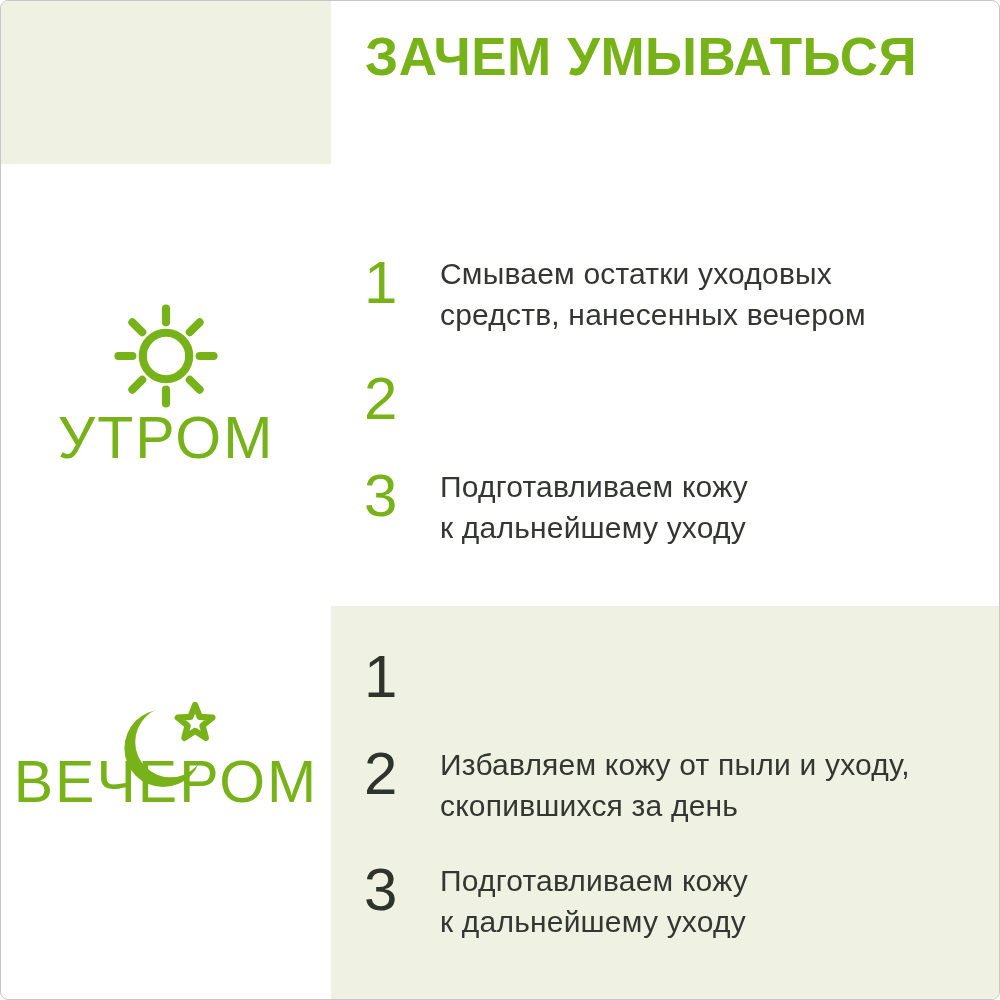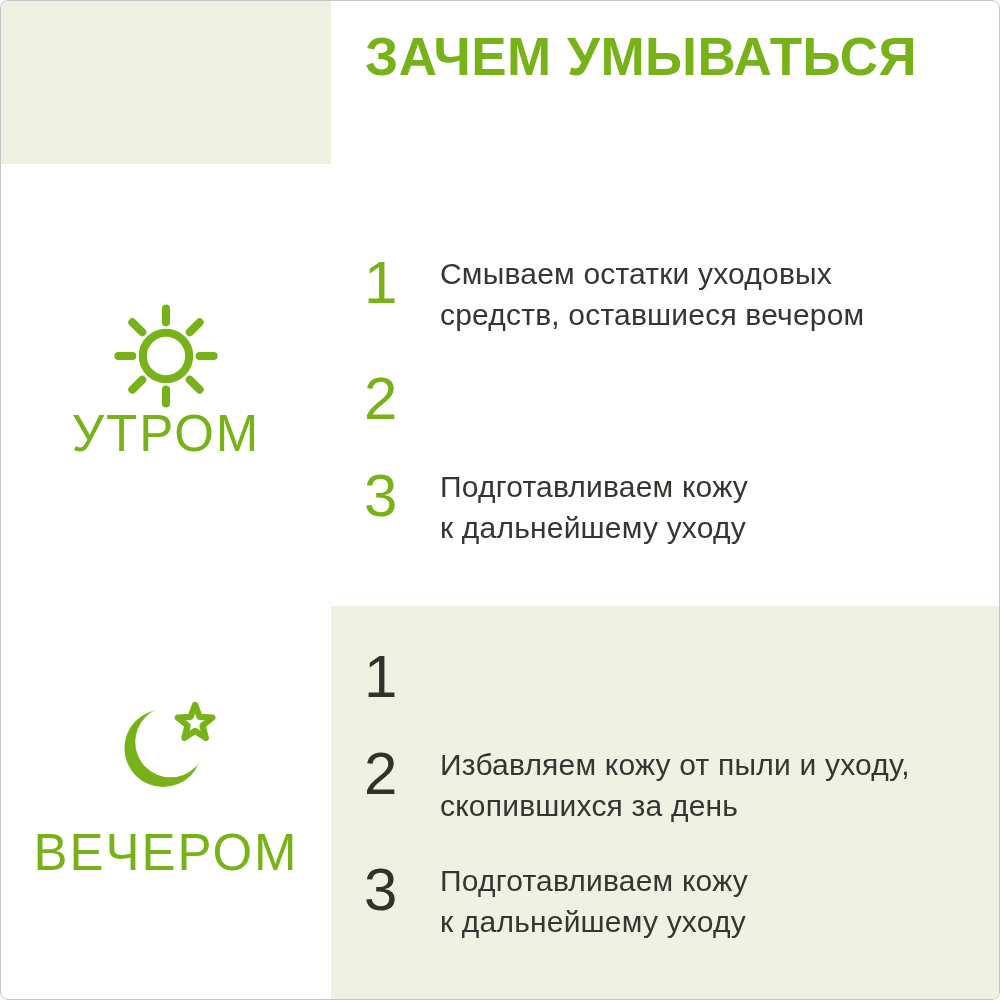--- a/index.html
+++ b/index.html
@@ -36,26 +36,26 @@
   .title-line2{
     color:var(--green);
     font-size:52px;font-weight:400;
     letter-spacing:0.5px;line-height:58px;
     white-space:nowrap;
   }
   .side-label{
     position:absolute;left:0;width:330px;
     text-align:center;
     color:var(--green);
-    font-size:51px;font-weight:400;
+    font-size:59px;font-weight:400;
     letter-spacing:2px;
     white-space:nowrap;
   }
   .morning-label{top:403px;}
-  .evening-label{top:822px;}
+  .evening-label{top:747px;}
   .icon-wrap{position:absolute;}
   .sun-wrap{left:107px;top:297px;width:116px;height:116px;}
   .moon-wrap{left:112px;top:688px;width:114px;height:114px;}
   .evening-pale{
     position:absolute;left:330px;top:605px;right:0;bottom:0;
     background:var(--pale);
   }
   .item-list{
     position:absolute;left:363px;width:610px;
   }
@@ -110,21 +110,21 @@
         <line x1="70.5" y1="70.5" x2="79" y2="79"></line>
       </g>
     </svg>
   </div>
   <div class="side-label morning-label">УТРОМ</div>
 
   <div class="item-list morning-list">
     <div class="list-item">
       <div class="item-number">1</div>
       <div class="item-text">Смываем остатки уходовых
-средств, оставшиеся вечером</div>
+средств, нанесенных вечером</div>
     </div>
     <div class="list-item">
       <div class="item-number">2</div>
     </div>
     <div class="list-item">
       <div class="item-number">3</div>
       <div class="item-text">Подготавливаем кожу
 к дальнейшему уходу</div>
     </div>
   </div>

